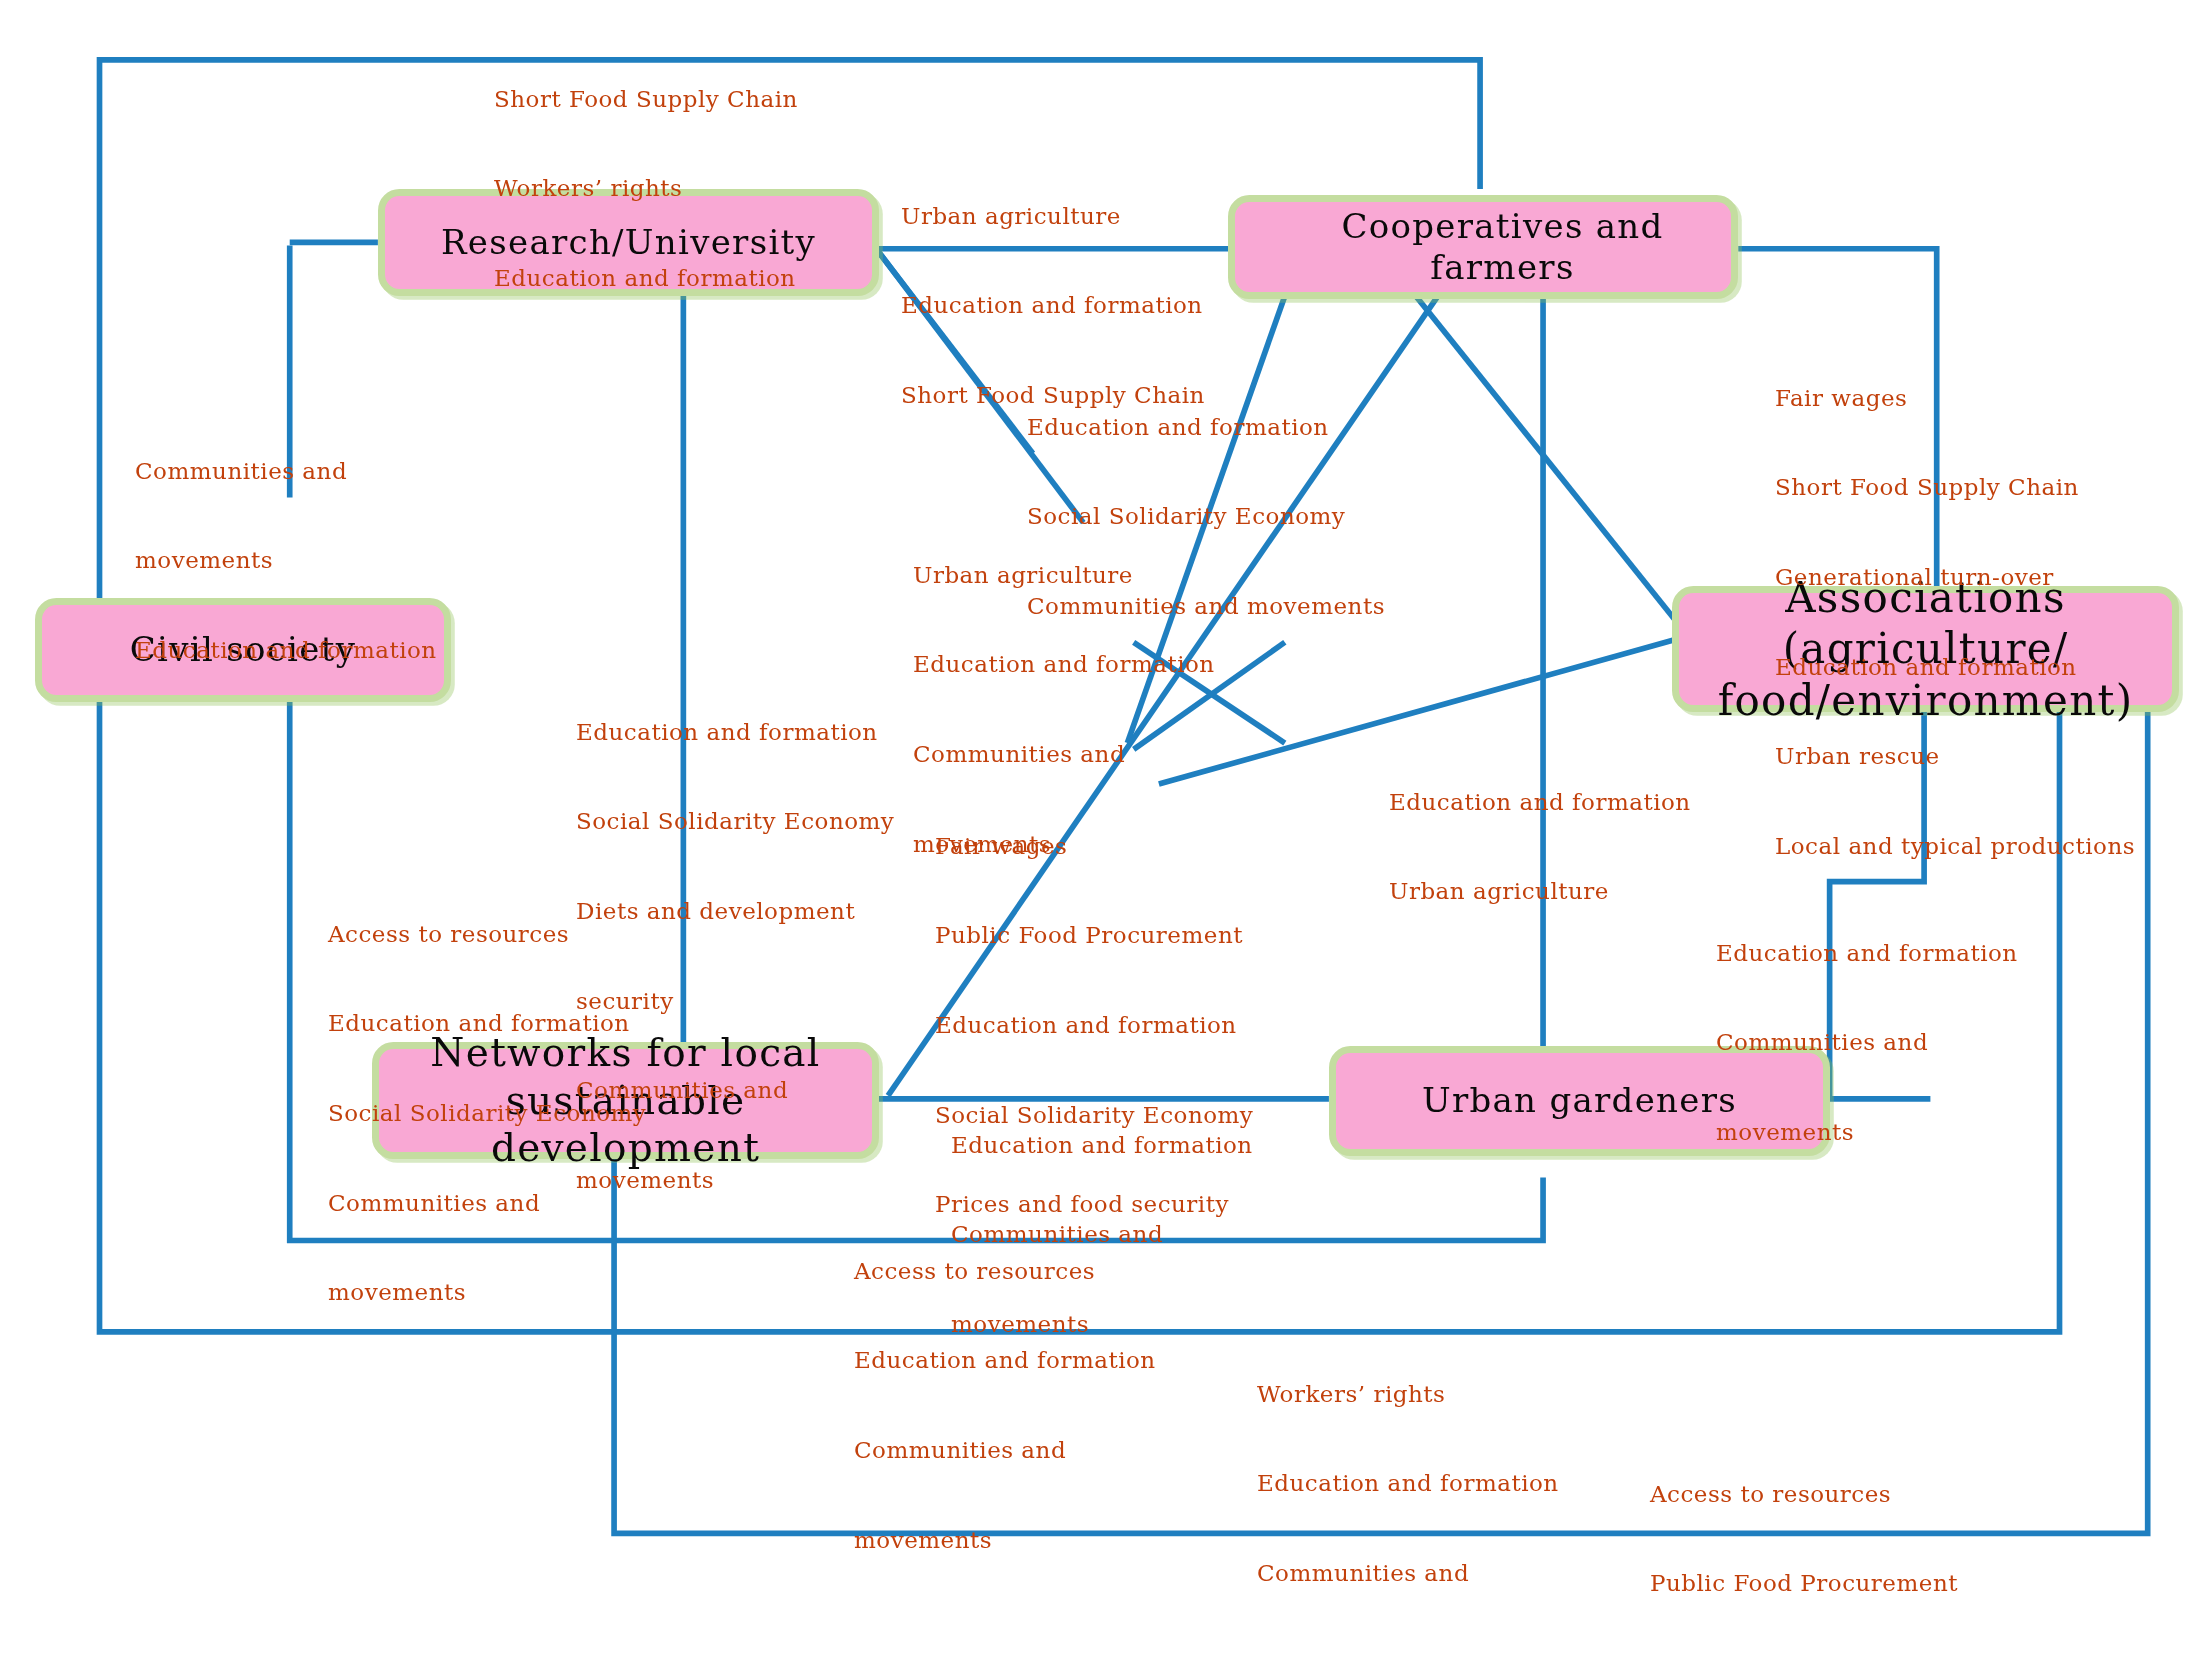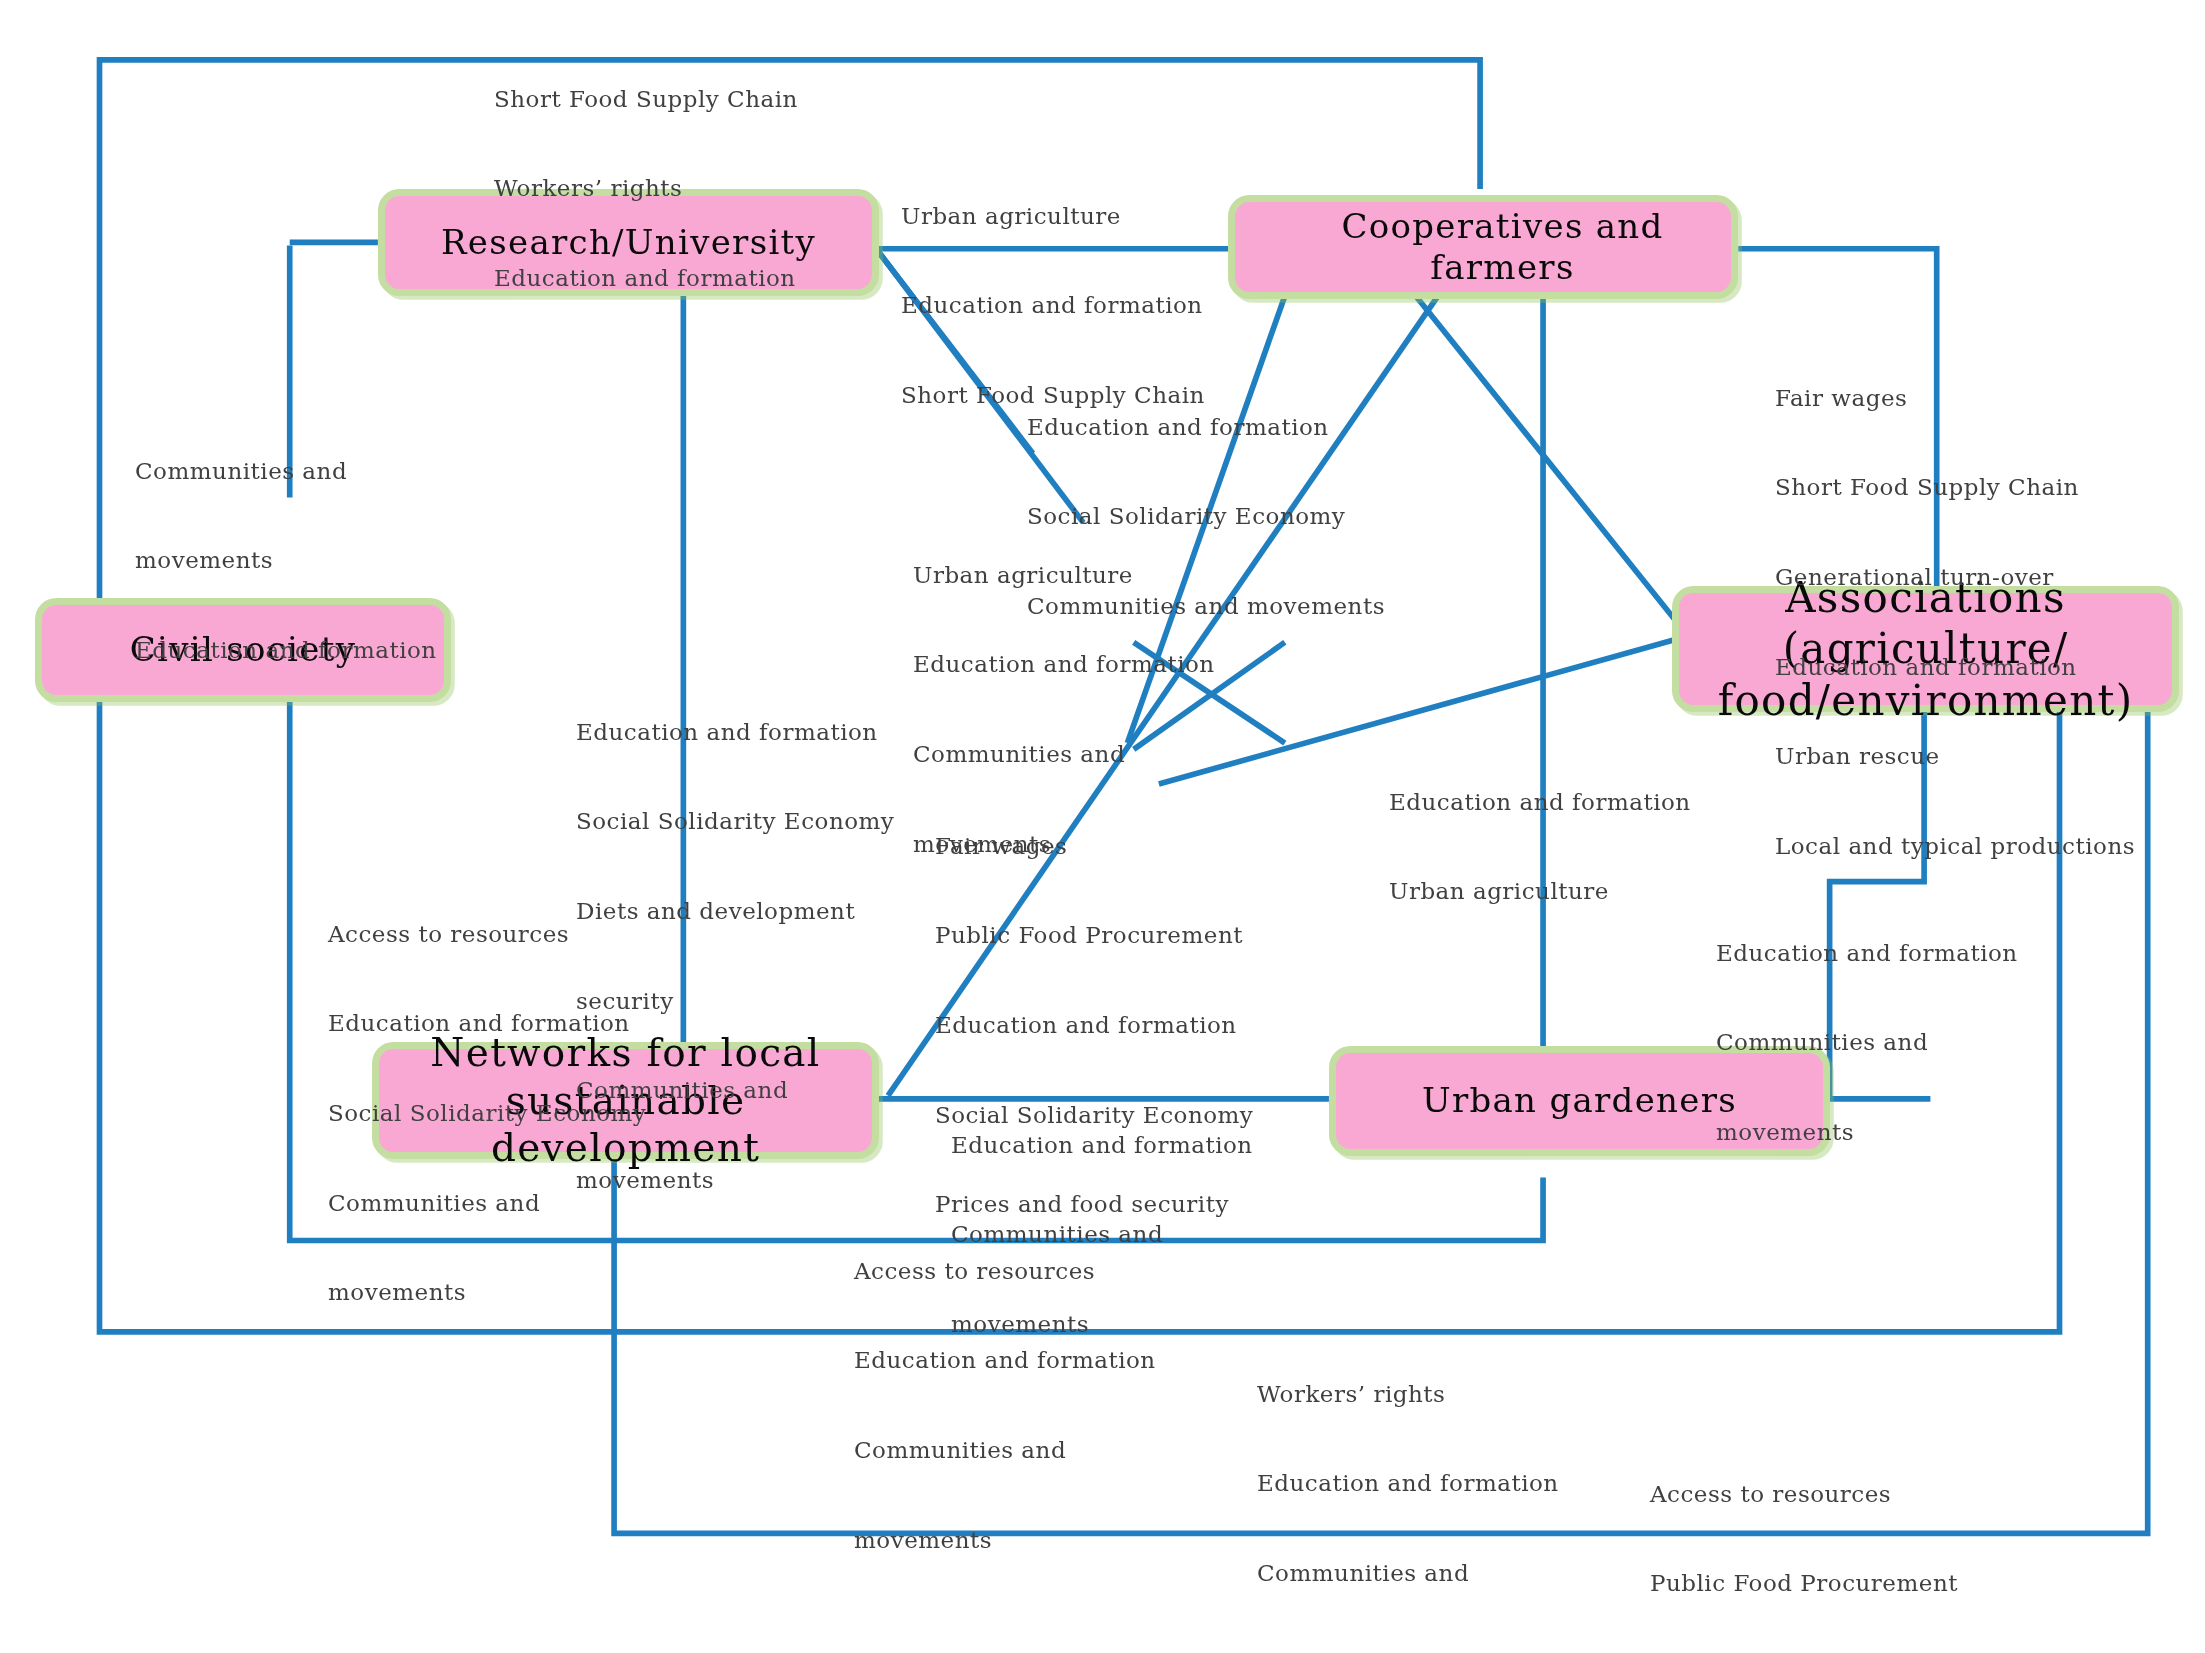--- a/index.html
+++ b/index.html
@@ -23,21 +23,21 @@
     text-align:center;
     color:#0a0a0a;
     font-size:34px;
     line-height:1.22;
     letter-spacing:1.3px;
     box-shadow:3.8px 3.8px 0 rgba(140,191,82,0.35);
   }
   .node .nlabel{display:block;padding:0 11.3px;}
   .lbl{
     position:absolute;
-    color:#404040;
+    color:#c2410c;
     font-size:23px;
     line-height:1.30;
     letter-spacing:0.5px;
     white-space:pre;
   }
 </style>
 </head>
 <body>
 
 <div id="stage">

